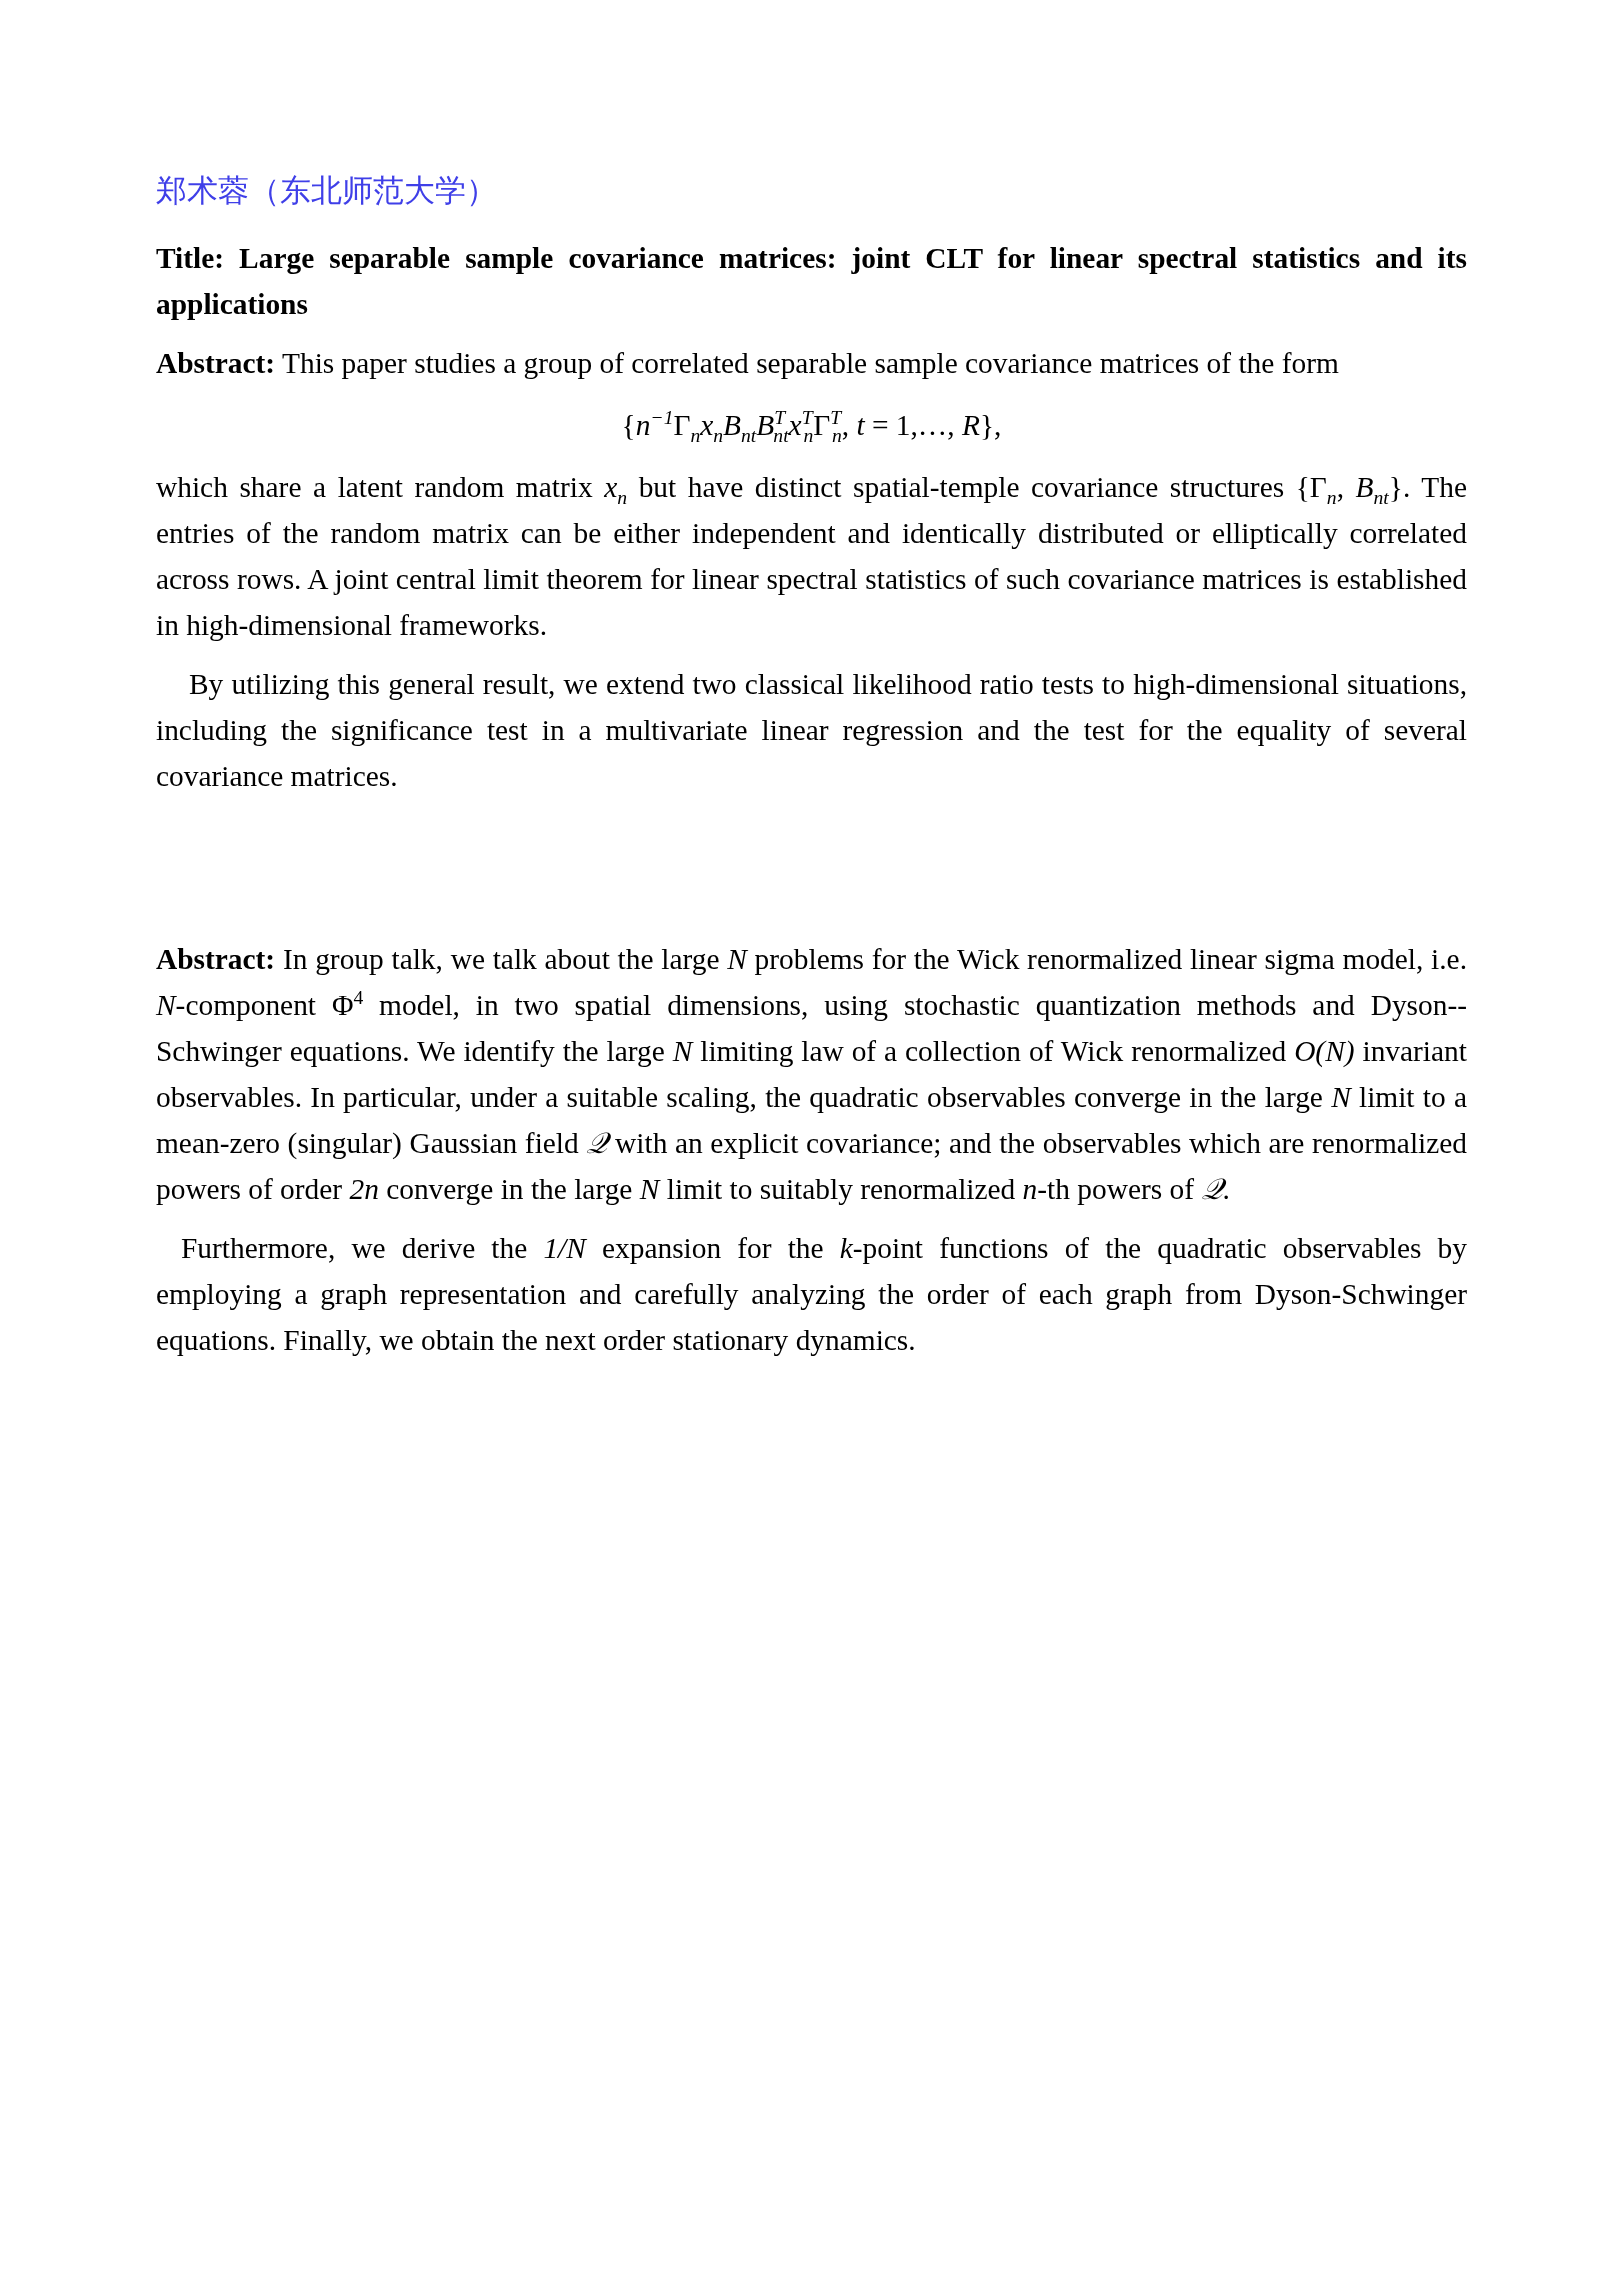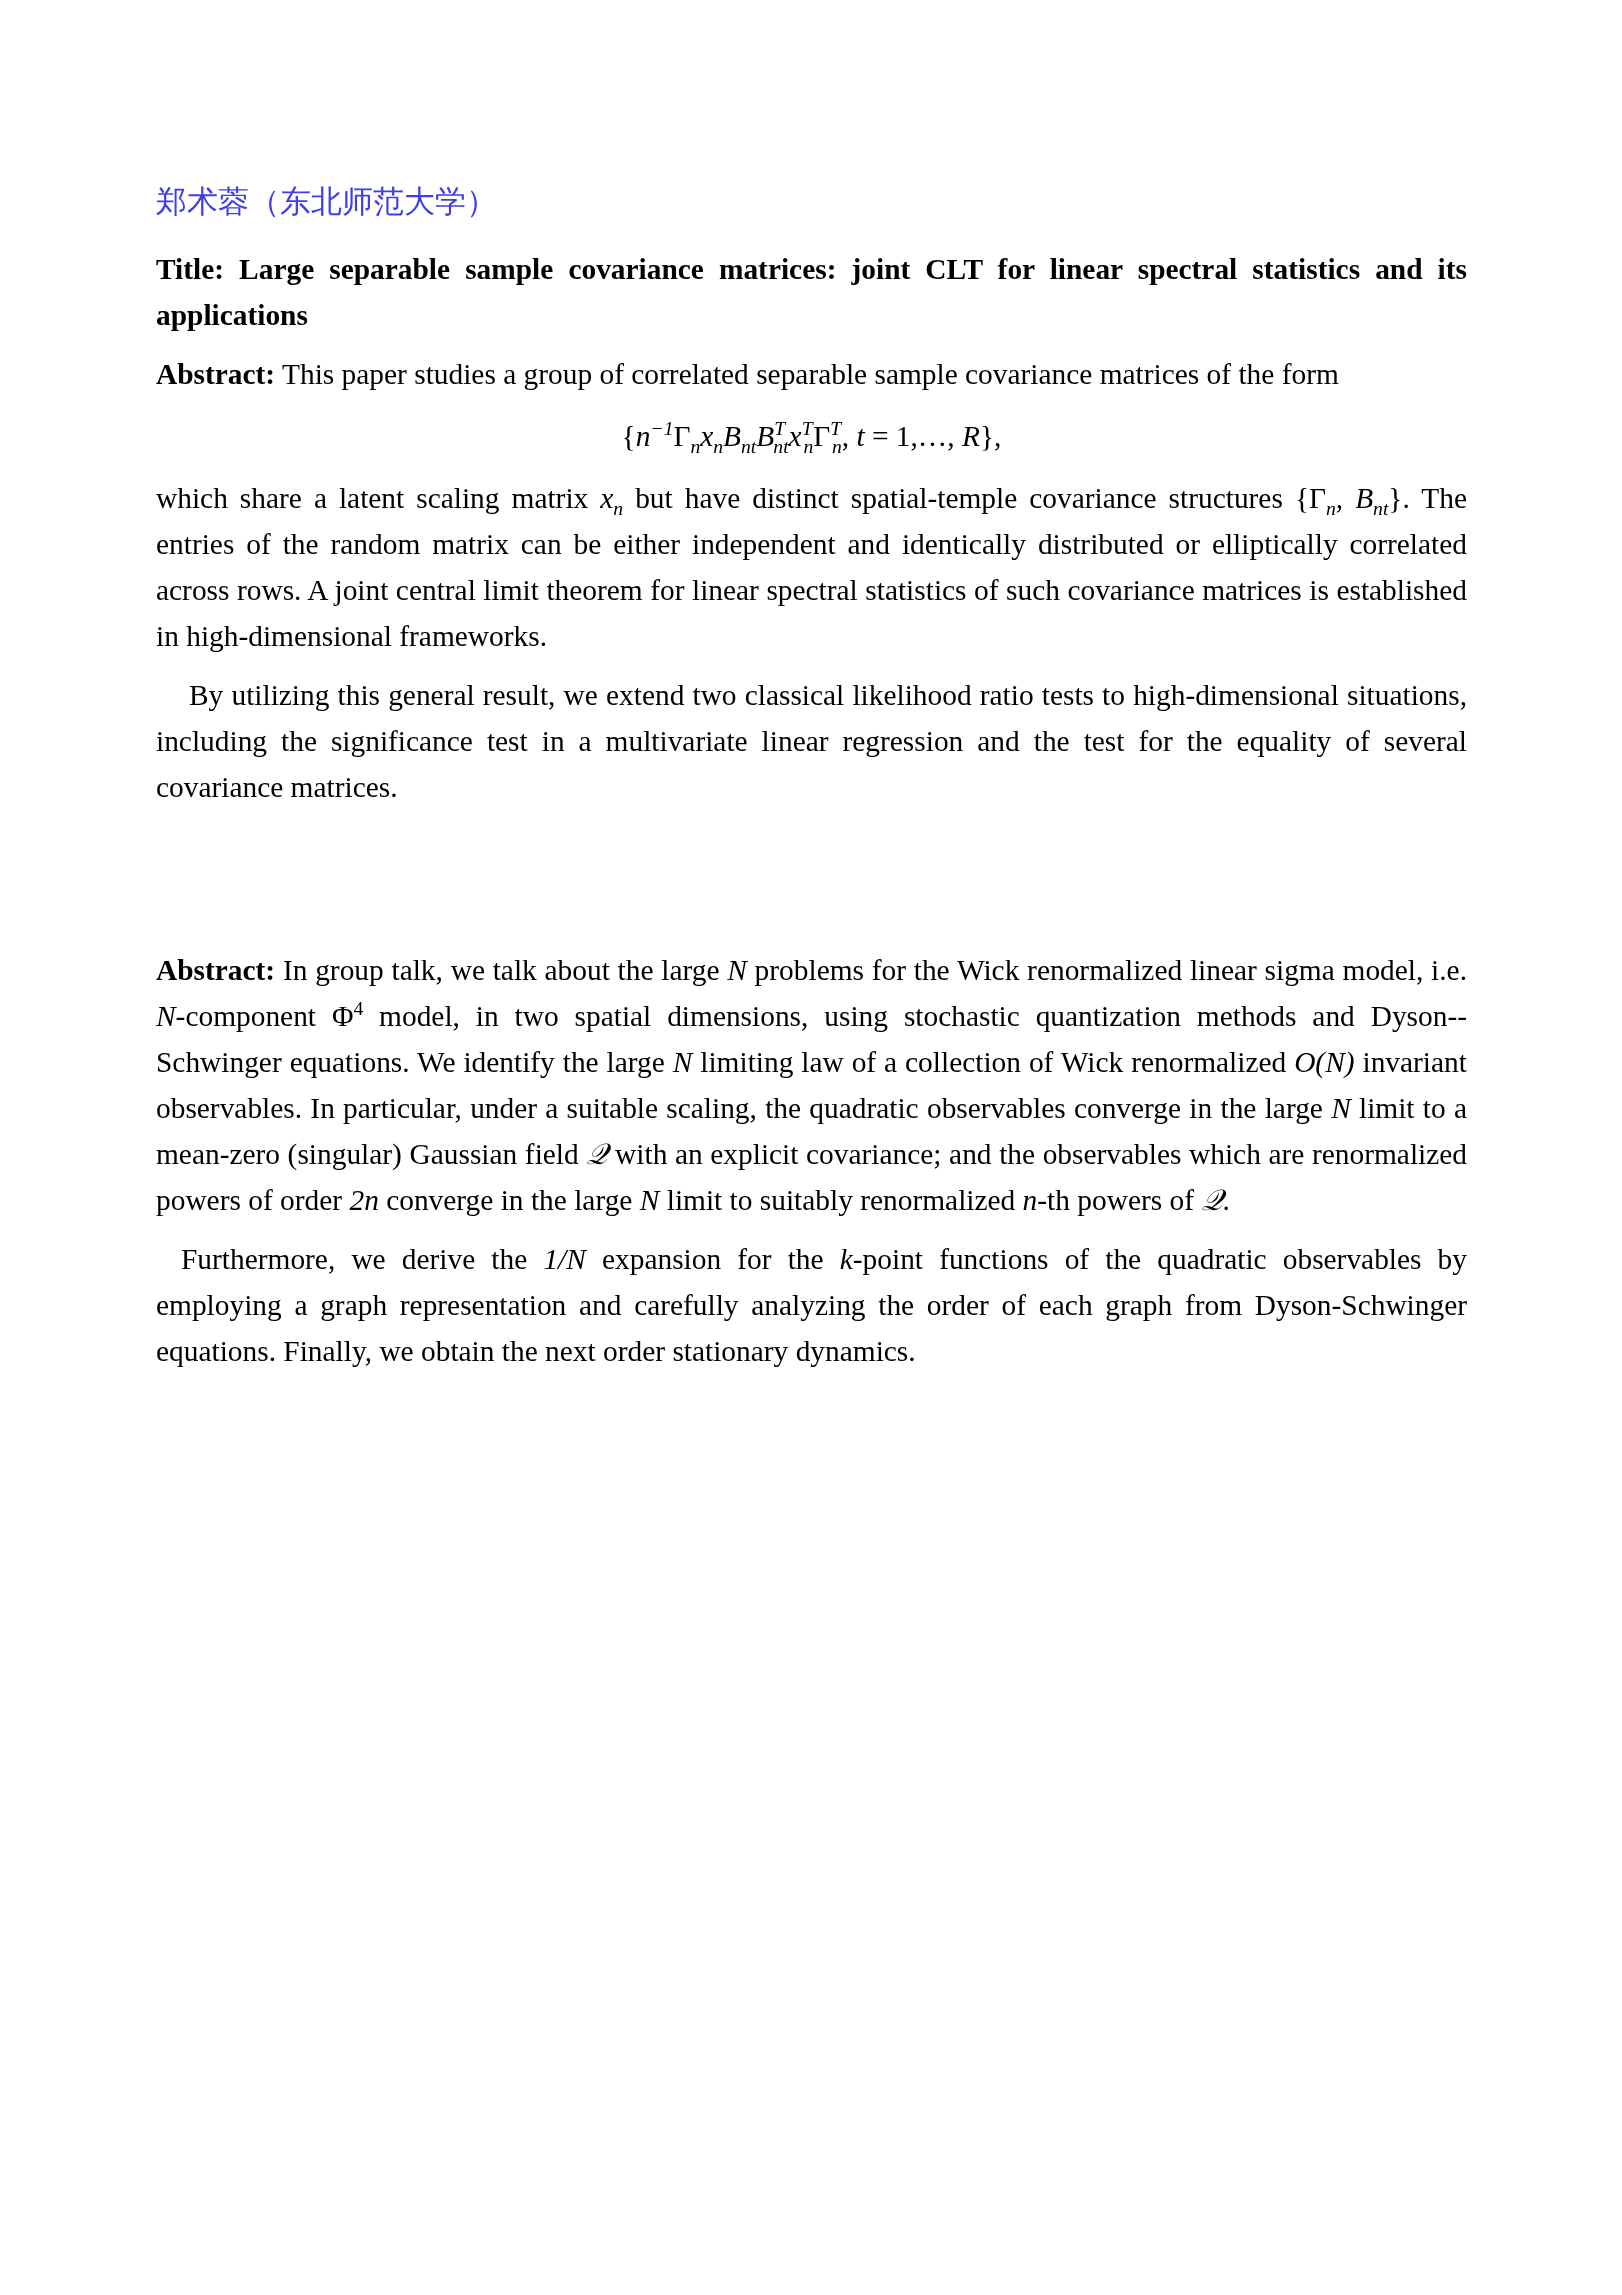--- a/index.html
+++ b/index.html
@@ -1,18 +1,18 @@
 <!DOCTYPE html>
 <html style="font-size:10.5px"><head>
   <meta charset="utf-8">
   <style>
     html, body { margin: 0; padding: 0; background: #ffffff; }
     body { width: 1622px; height: 2295px; position: relative; overflow: hidden; }
     .page {
-      position: absolute; left: 156px; top: 182px; width: 1311px;
+      position: absolute; left: 156px; top: 171px; width: 1311px;
       font-family: "Liberation Serif", "DejaVu Serif", serif;
       color: #000000; font-size: 29.4px; line-height: 46px;
     }
     .speaker {
       color: #3f3fe8; font-size: 31px; line-height: 39px;
       margin: 0 0 25px 0; font-weight: normal;
     }
     .title { font-weight: bold; margin: 0 0 13px 0; text-align: justify; }
     .para { margin: 0 0 13px 0; text-align: justify; }
     .para.indent { text-indent: 33px; }
@@ -36,21 +36,21 @@
       <span>Large separable sample covariance matrices: joint CLT for linear spectral statistics and its applications</span>
     </p>
     <p class="para" style="margin-bottom:0">
       <span class="label">Abstract:</span>
       <span>This paper studies a group of correlated separable sample covariance matrices of the form</span>
     </p>
     <p class="formula">
       <span class="up">{</span>n<sup>−1</sup><span class="up">Γ</span><sub>n</sub>x<sub>n</sub>B<sub>nt</sub>B<sup>T</sup><sub style="margin-left:-11.8px">nt</sub>x<sup>T</sup><sub style="margin-left:-9.2px">n</sub><span class="up">Γ</span><sup>T</sup><sub style="margin-left:-9.2px">n</sub><span class="up">, </span>t <span class="up">= 1,…, </span>R<span class="up">},</span>
     </p>
     <p class="para">
-      <span>which share a latent scaling matrix</span>
+      <span>which share a latent random matrix</span>
       <span class="m"><span>x</span><sub>n</sub></span>
       <span>but have distinct spatial-temple covariance structures</span>
       <span>{<span>Γ</span><sub class="m">n</sub>, <span class="m">B</span><sub class="m">nt</sub>}</span><span>. The entries of the random matrix can be either independent and identically distributed or elliptically correlated across rows. A joint central limit theorem for linear spectral statistics of such covariance matrices is established in high-dimensional frameworks.</span>
     </p>
     <p class="para indent">By utilizing this general result, we extend two classical likelihood ratio tests to high-dimensional situations, including the significance test in a multivariate linear regression and the test for the equality of several covariance matrices.</p>
   </section>
 
   <div class="gap"></div>
 
   <section>

